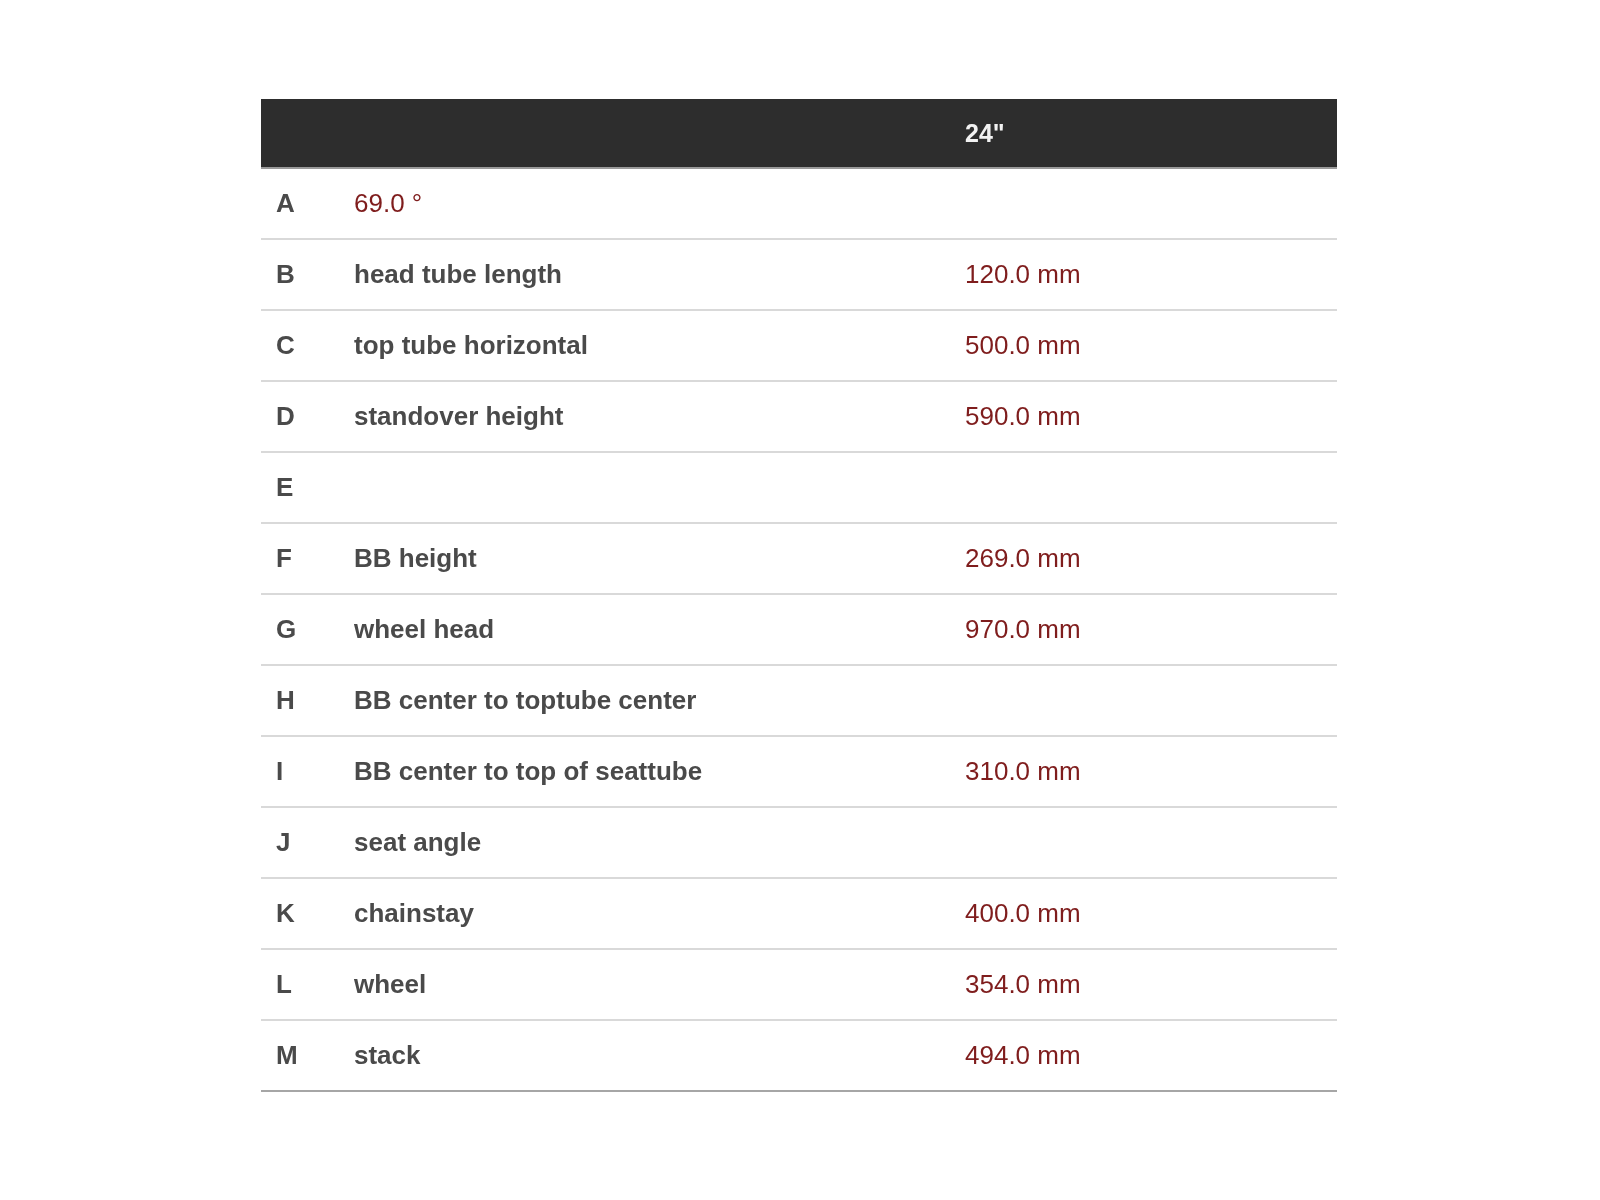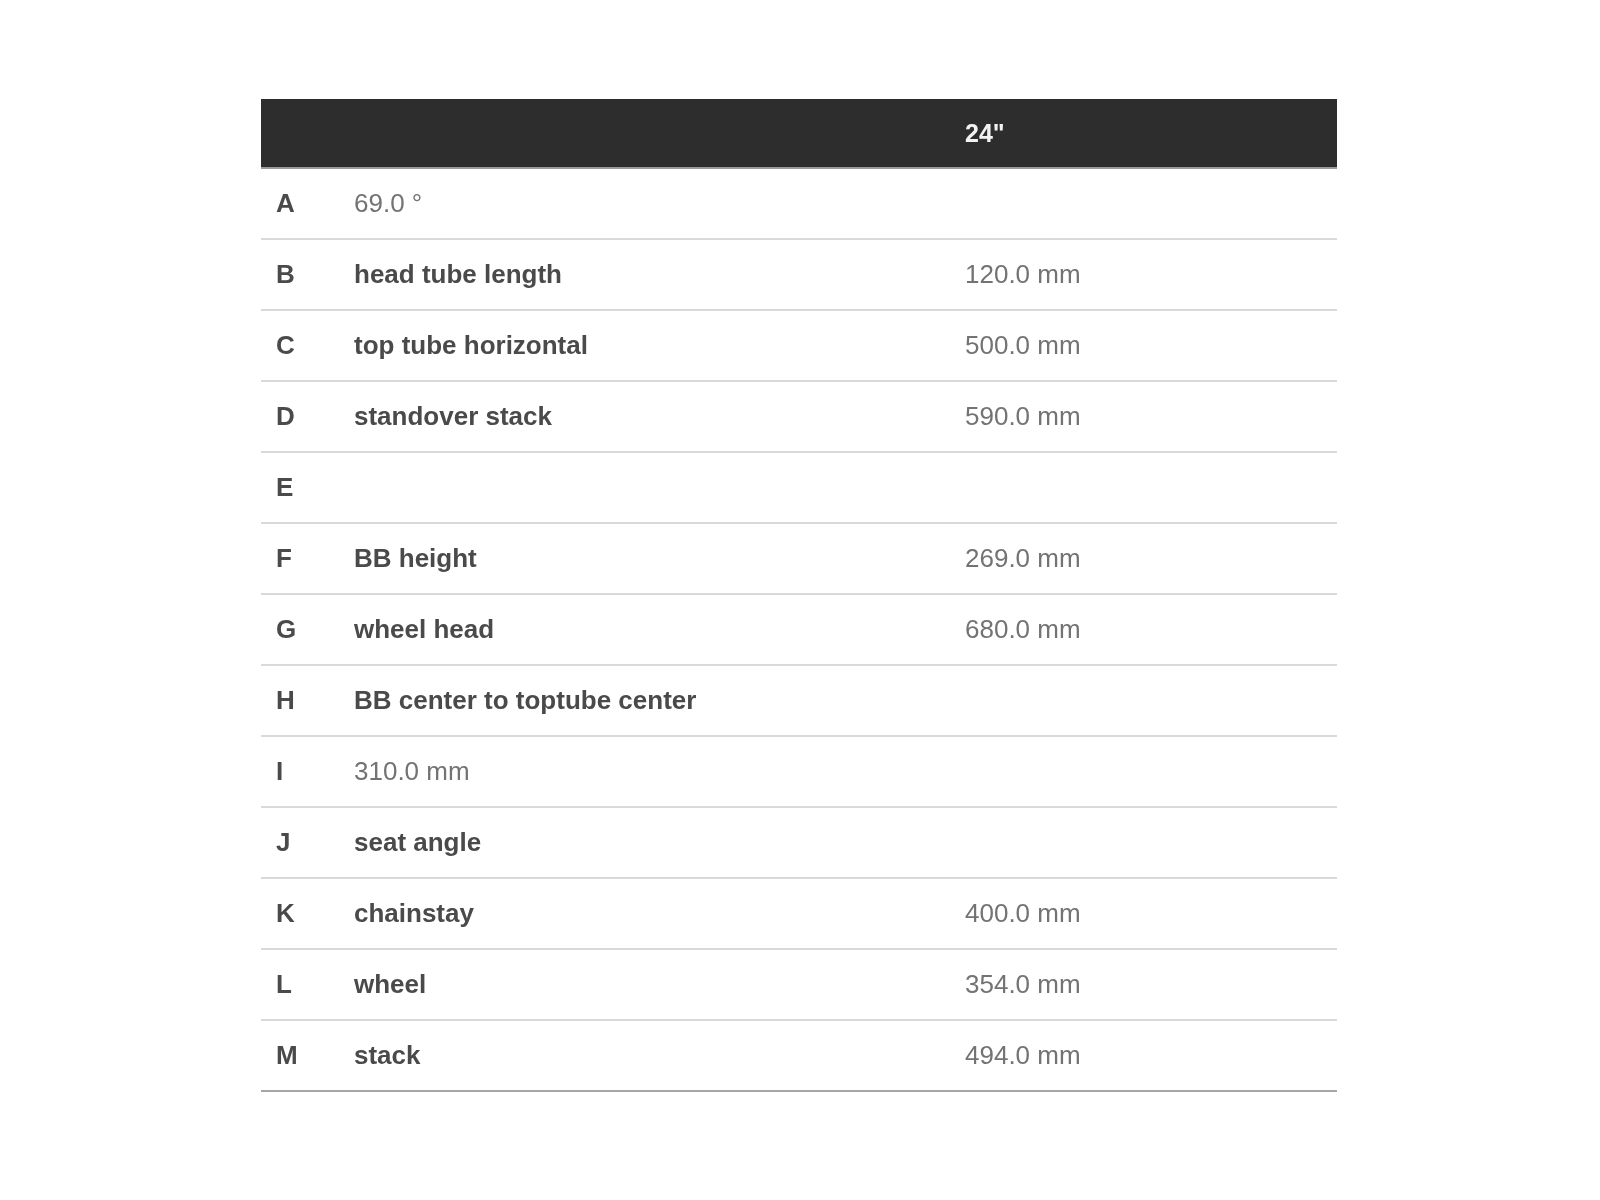--- a/index.html
+++ b/index.html
@@ -56,21 +56,21 @@
     color: #4a4a4a;
   }
   .trow .col-label {
     font-weight: bold;
     font-size: 26px;
     color: #4a4a4a;
   }
   .trow .col-value {
     font-weight: normal;
     font-size: 26px;
-    color: #737373;
+    color: #7f1d1d;
   }
 </style>
 </head>
 <body>
 
 <div class="geometry-table">
   <div class="thead">
     <div class="col-key"></div>
     <div class="col-label"></div>
     <div class="col-value">24"</div>
@@ -88,48 +88,49 @@
   </div>
 
   <div class="trow">
     <div class="col-key">C</div>
     <div class="col-label">top tube horizontal</div>
     <div class="col-value">500.0 mm</div>
   </div>
 
   <div class="trow">
     <div class="col-key">D</div>
-    <div class="col-label">standover stack</div>
+    <div class="col-label">standover height</div>
     <div class="col-value">590.0 mm</div>
   </div>
 
   <div class="trow">
     <div class="col-key">E</div>
   </div>
 
   <div class="trow">
     <div class="col-key">F</div>
     <div class="col-label">BB height</div>
     <div class="col-value">269.0 mm</div>
   </div>
 
   <div class="trow">
     <div class="col-key">G</div>
     <div class="col-label">wheel head</div>
-    <div class="col-value">680.0 mm</div>
+    <div class="col-value">970.0 mm</div>
   </div>
 
   <div class="trow">
     <div class="col-key">H</div>
     <div class="col-label">BB center to toptube center</div>
     <div class="col-value"></div>
   </div>
 
   <div class="trow">
     <div class="col-key">I</div>
+    <div class="col-label">BB center to top of seattube</div>
     <div class="col-value">310.0 mm</div>
   </div>
 
   <div class="trow">
     <div class="col-key">J</div>
     <div class="col-label">seat angle</div>
   </div>
 
   <div class="trow">
     <div class="col-key">K</div>

